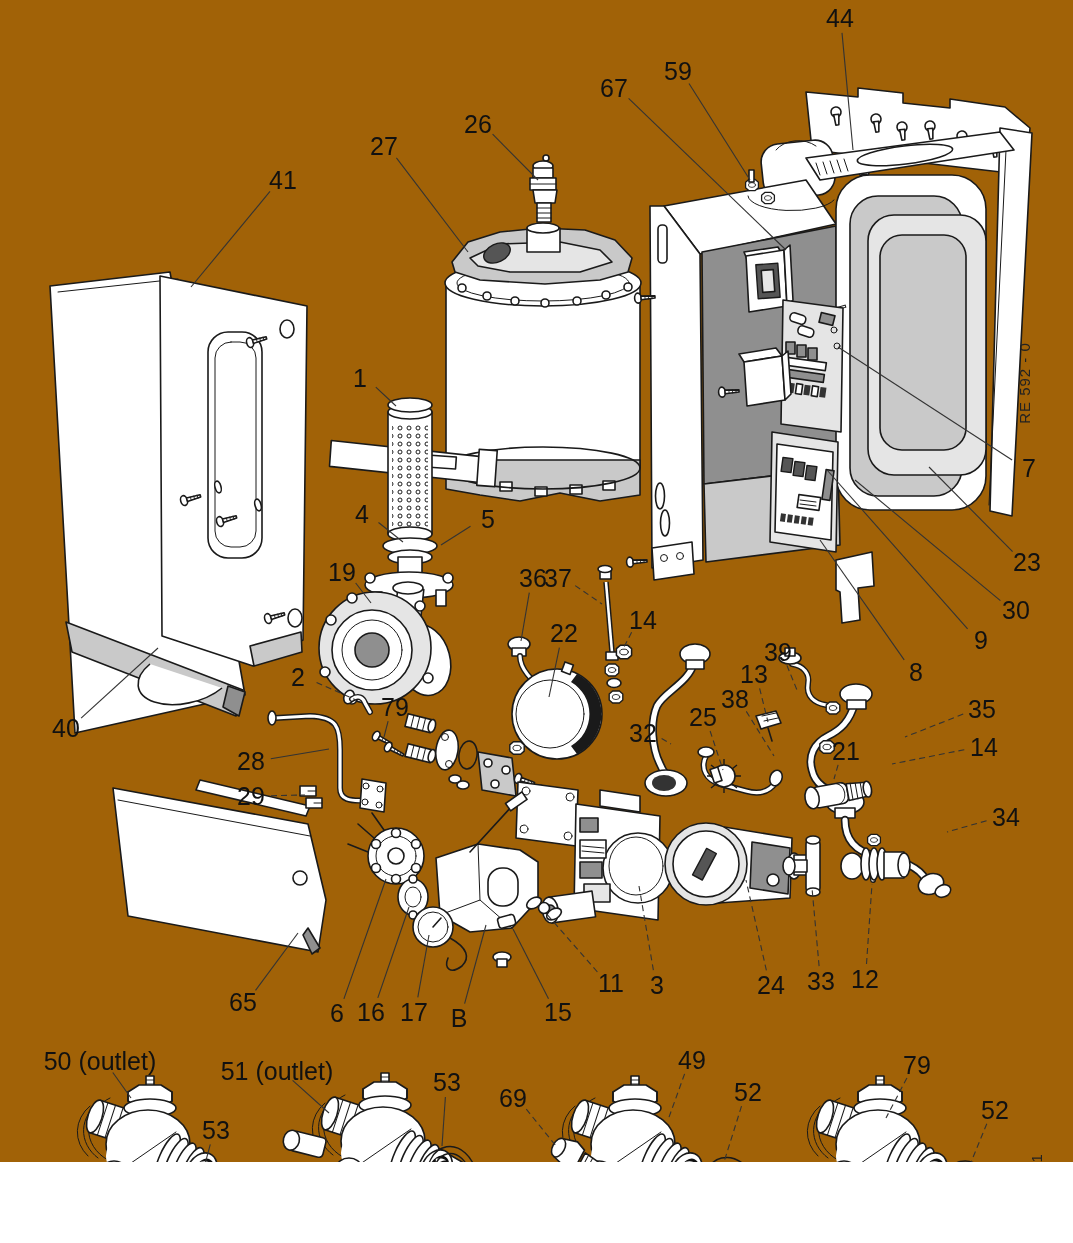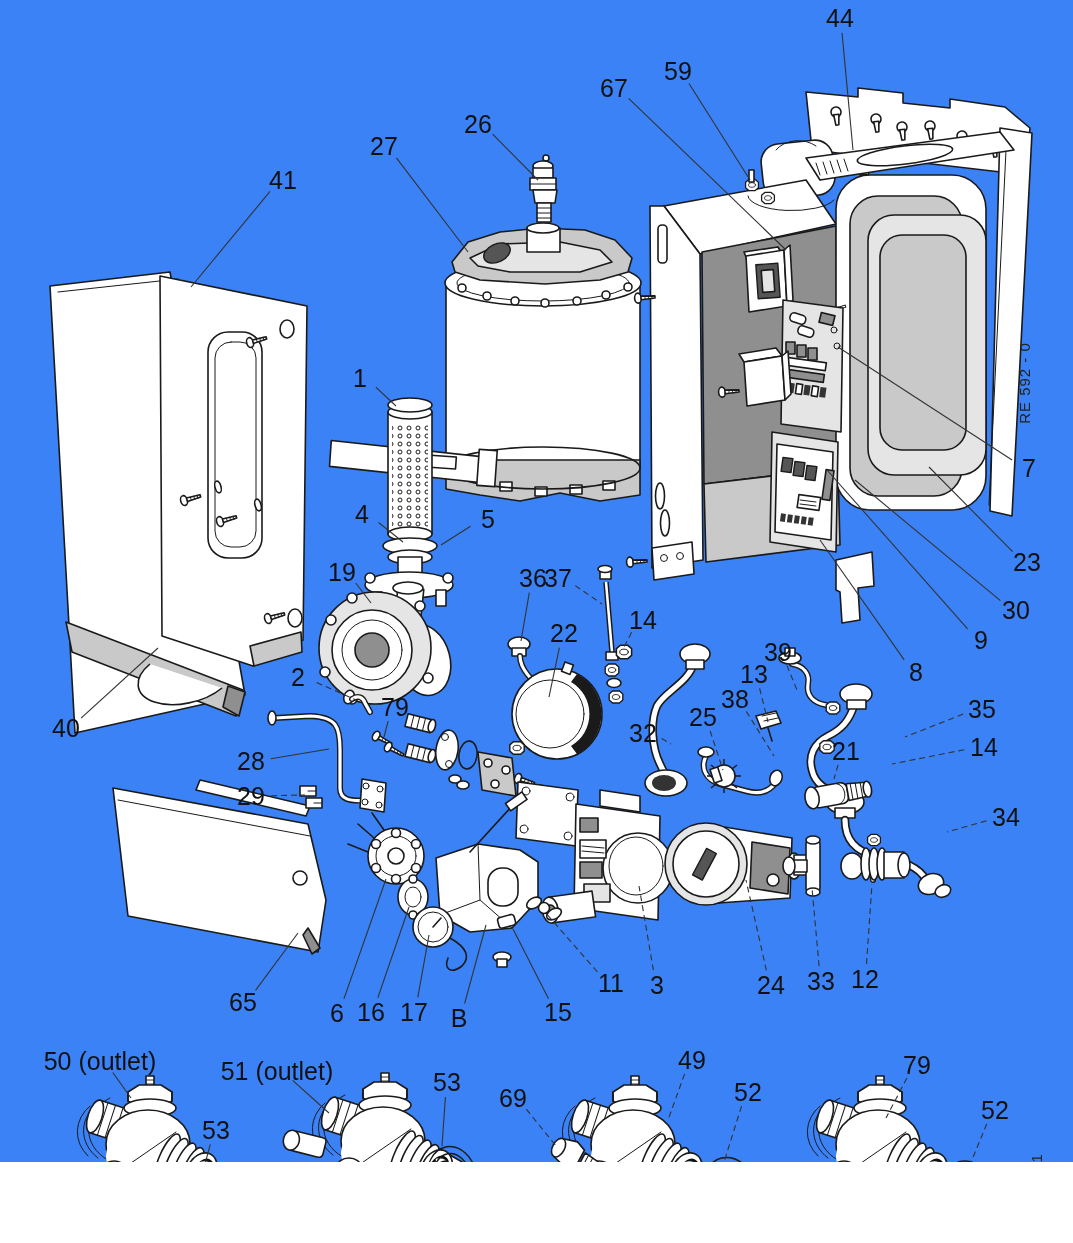--- a/index.html
+++ b/index.html
@@ -1,16 +1,16 @@
 <!DOCTYPE html>
 <html><head>
 <meta charset="utf-8">
 <style>
   html,body{margin:0;padding:0;background:#fff;}
-  .stage{position:relative;width:1073px;height:1162px;background:#3b82f6;overflow:hidden;
+  .stage{position:relative;width:1073px;height:1162px;background:#a16207;overflow:hidden;
          font-family:"Liberation Sans",sans-serif;}
   svg{position:absolute;left:0;top:0;}
   .ln{fill:none;stroke:#1a1a1a;stroke-width:1.6;stroke-linejoin:round;stroke-linecap:round}
   .th{fill:none;stroke:#1a1a1a;stroke-width:1;stroke-linejoin:round;stroke-linecap:round}
   .fw{fill:#ffffff;stroke:#1a1a1a;stroke-width:1.6;stroke-linejoin:round}
   .fl{fill:#e5e5e5;stroke:#1a1a1a;stroke-width:1.6;stroke-linejoin:round}
   .fm{fill:#c9c9c9;stroke:#1a1a1a;stroke-width:1.6;stroke-linejoin:round}
   .fd{fill:#8f8f8f;stroke:#1a1a1a;stroke-width:1.6;stroke-linejoin:round}
   .fdd{fill:#555555;stroke:#1a1a1a;stroke-width:1.4;stroke-linejoin:round}
   .pipe-o{fill:none;stroke:#1a1a1a;stroke-width:8.5;stroke-linecap:round}

